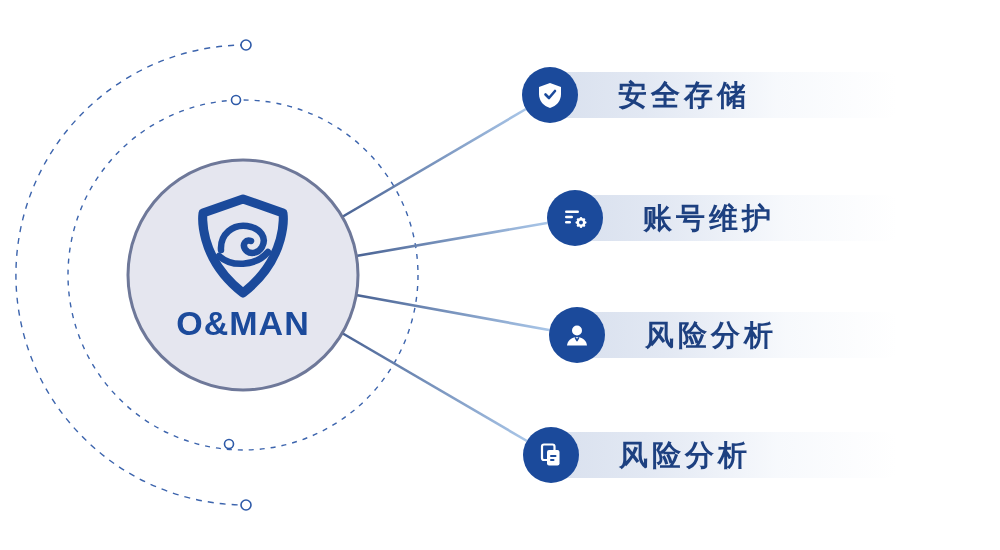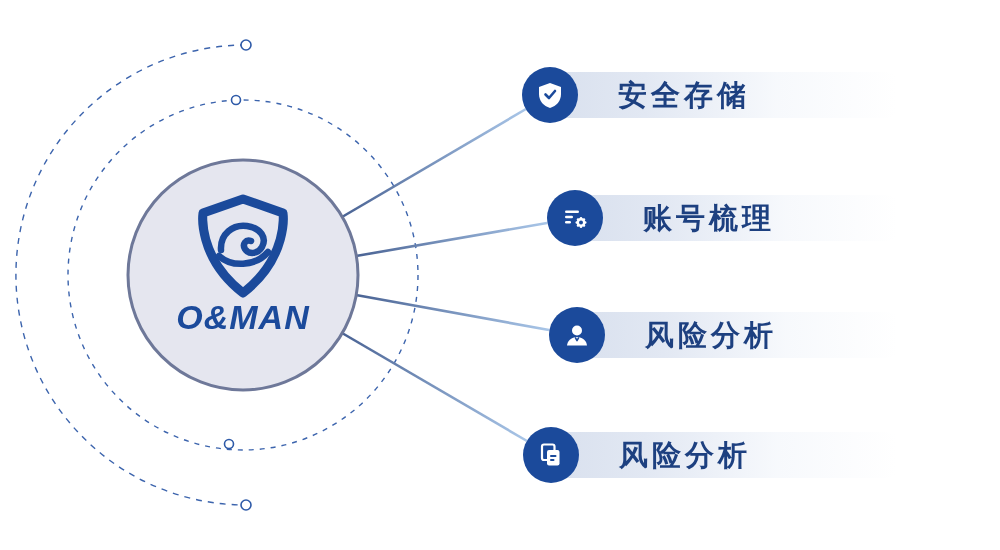--- a/index.html
+++ b/index.html
@@ -11,22 +11,22 @@
   }
   *{margin:0;padding:0;box-sizing:border-box;}
   html,body{background:#ffffff;}
   body{font-family:"Liberation Sans","DejaVu Sans",sans-serif;}
   .stage{position:relative;width:1000px;height:550px;background:#fff;overflow:hidden;}
   .diagram-svg{position:absolute;left:0;top:0;}
 
   .logo-block{position:absolute;left:143px;top:194px;width:200px;text-align:center;}
   .logo-block svg{display:block;margin:0 auto;}
   .brand-name{
-    font-size:34px;font-weight:bold;font-style:italic;
-    color:var(--primary);letter-spacing:1px;margin-top:0;
+    font-size:34px;font-weight:bold;
+    color:var(--primary);letter-spacing:1px;margin-top:6px;
   }
 
   .feature-row{position:absolute;height:56px;}
   .pill{
     position:absolute;left:10px;top:5px;right:0;bottom:5px;border-radius:23px;
     background:linear-gradient(90deg,#d7dfed 0%,#e2e8f3 30%,rgba(240,244,250,0.55) 65%,rgba(255,255,255,0) 97%);
   }
   .badge{
     position:absolute;left:0;top:0;width:56px;height:56px;border-radius:50%;
     background:var(--primary);display:flex;align-items:center;justify-content:center;
@@ -109,21 +109,21 @@
         <g>
           <rect x="19.7" y="14" width="2.6" height="11" rx="1.3" fill="#ffffff"></rect>
           <rect x="19.7" y="14" width="2.6" height="11" rx="1.3" fill="#ffffff" transform="rotate(45 21 19.5)"></rect>
           <rect x="19.7" y="14" width="2.6" height="11" rx="1.3" fill="#ffffff" transform="rotate(90 21 19.5)"></rect>
           <rect x="19.7" y="14" width="2.6" height="11" rx="1.3" fill="#ffffff" transform="rotate(135 21 19.5)"></rect>
           <circle cx="21" cy="19.5" r="4.4" fill="#ffffff"></circle>
           <circle cx="21" cy="19.5" r="2" fill="#1b4a9b"></circle>
         </g>
       </svg>
     </div>
-    <div class="feature-label">账号梳理</div>
+    <div class="feature-label">账号维护</div>
   </div>
 
   <div class="feature-row" style="left:549px;top:307px;width:359px;">
     <div class="pill"></div>
     <div class="badge">
       <svg width="30" height="30" viewBox="0 0 30 30">
         <circle cx="15" cy="10.5" r="5" fill="#ffffff"></circle>
         <path d="M15 17 C9.5 17 5.5 20.6 5 25.5 L25 25.5 C24.5 20.6 20.5 17 15 17 Z" fill="#ffffff"></path>
         <path d="M13.2 17.4 L15 20.6 L16.8 17.4" fill="none" stroke="#1b4a9b" stroke-width="1.6" stroke-linejoin="round"></path>
       </svg>

